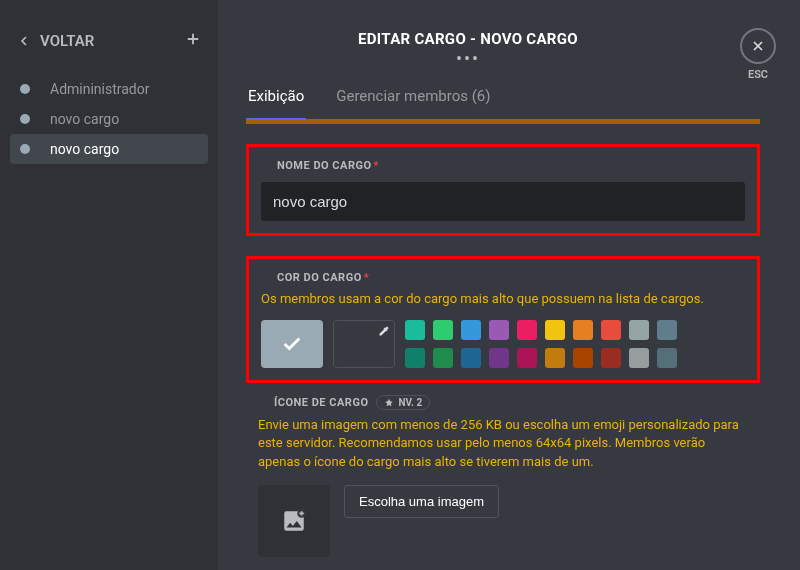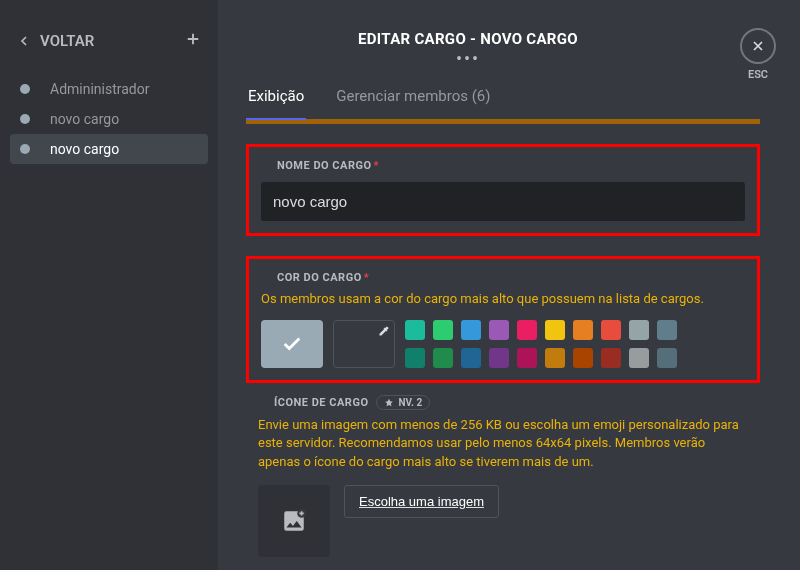--- a/index.html
+++ b/index.html
@@ -180,21 +180,21 @@
     cursor: pointer;
   }
   .icon-section { margin-top:12px; padding: 0 12px;}
   .icon-header { display:flex; align-items:center; gap:8px;text-align:center; }
   .nv-badge {
     display:inline-flex; align-items:center; gap:4px;
     border:1px solid #4f545c; border-radius:10px;
     padding:1px 7px; font-size:10px; font-weight:700; color:#b9bbbe;
   }
   .nv-badge svg { width:10px; height:10px; }
-  .upload-row { display:flex; gap:14px; margin-top:14px; align-items:flex-start;text-decoration:underline;}
+  .upload-row { display:flex; gap:14px; margin-top:14px; align-items:flex-start;}
   .upload-box {
     width:72px; height:72px; background:#2f3136;
     border-radius:4px; display:flex; align-items:center; justify-content:center;
     color:#b9bbbe;
   }
   .upload-box svg { width:26px; height:26px; }
   .choose-btn {
     border:1px solid #4f545c; background:transparent; color:#fff;
     padding:8px 14px; font-size:13px; border-radius:3px; cursor:pointer;
   }

